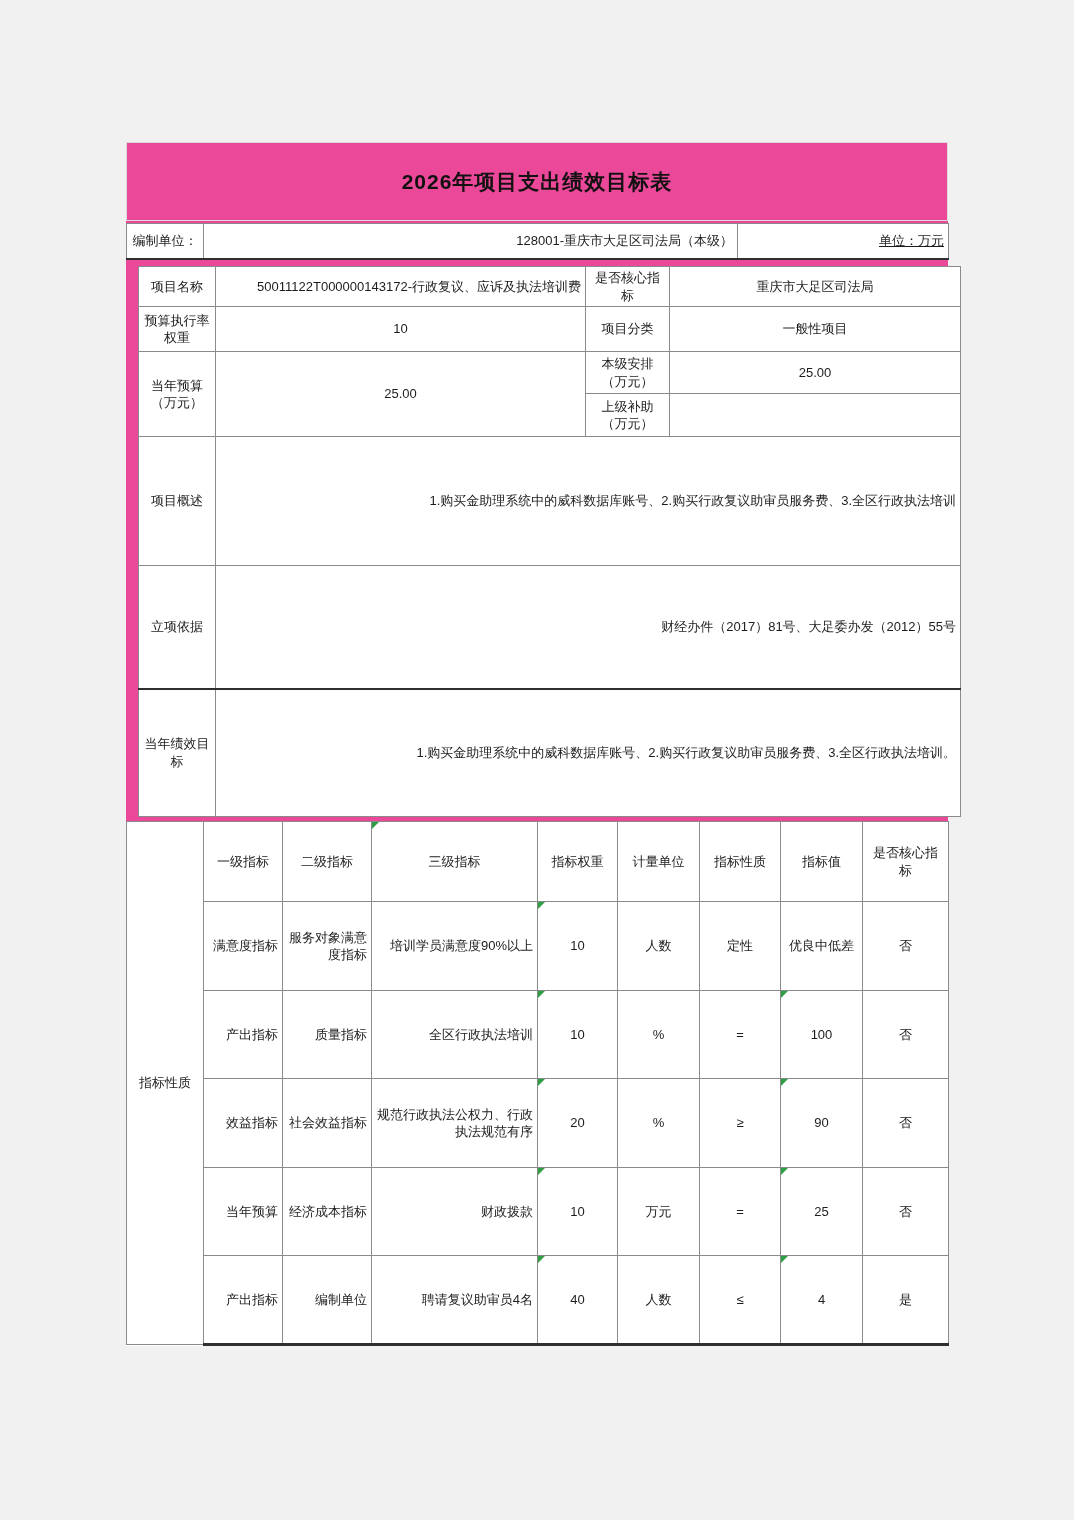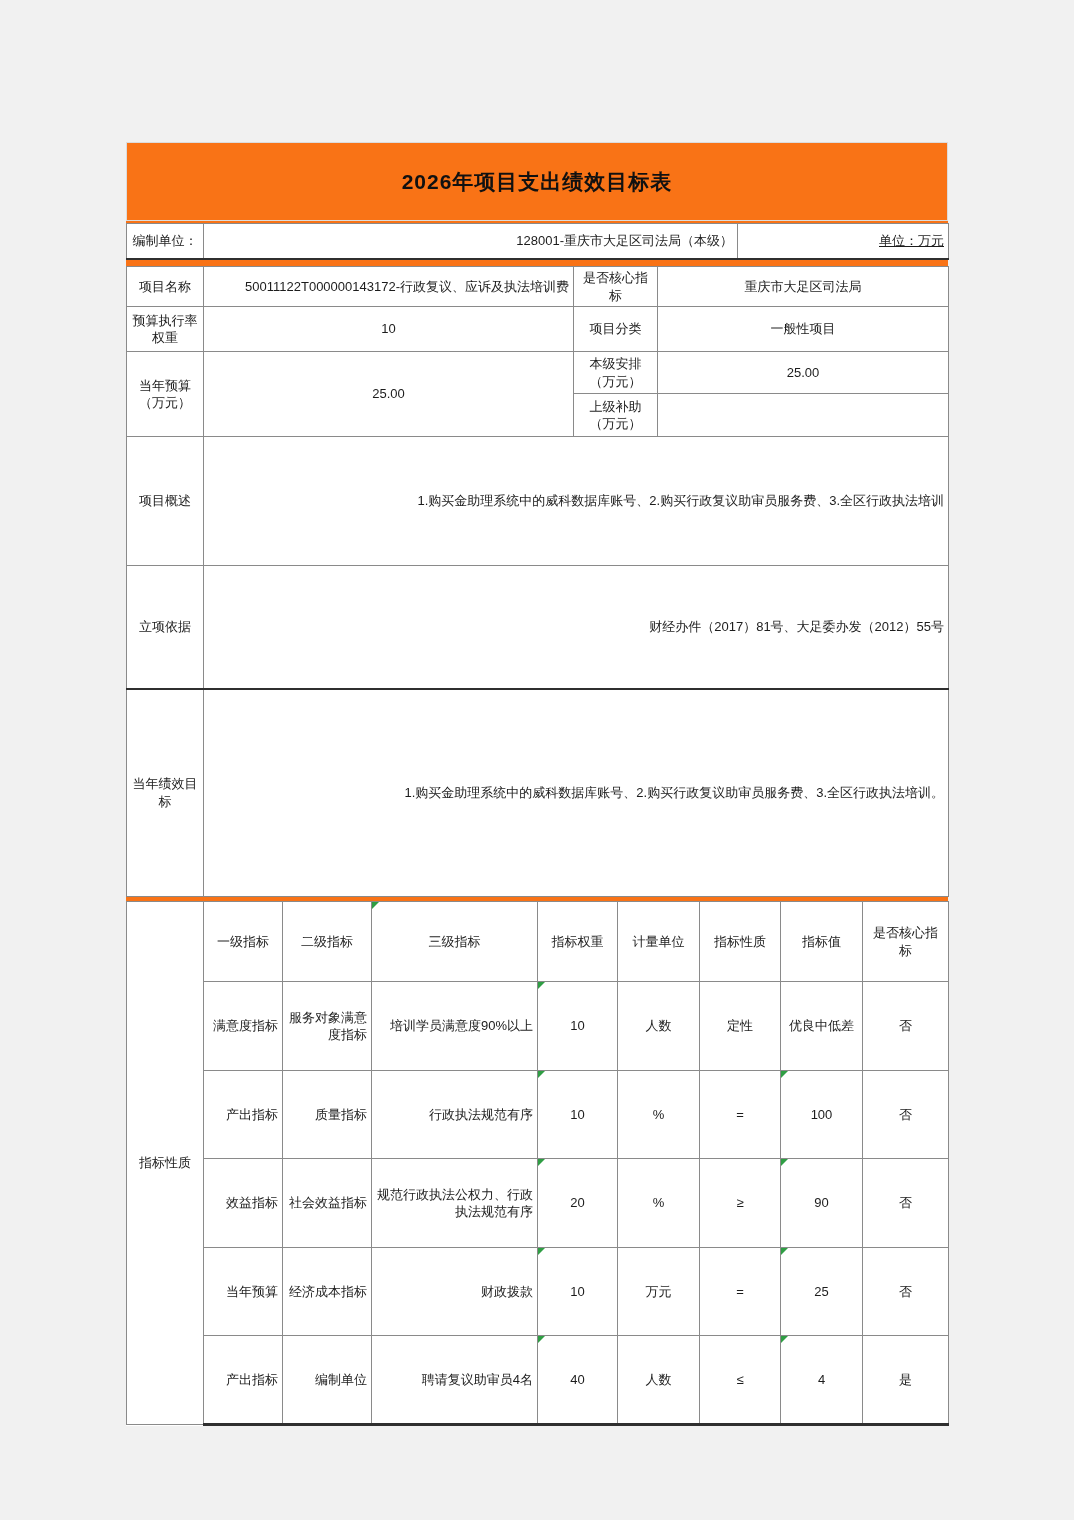--- a/index.html
+++ b/index.html
@@ -8,21 +8,21 @@
     background:#f1f1f1;
     font-family:"Liberation Sans","DejaVu Sans",sans-serif;
     color:#1c1c1c;
     -webkit-font-smoothing:antialiased;
   }
   .sheet{
     width:822px;
     margin:0 auto;
     position:relative;
     top:142px;
-    background:#f97316;
+    background:#ec4899;
   }
   .title-block{
     height:77px;
     border:1px solid #dcdcdc;
     display:flex;align-items:center;justify-content:center;
   }
   .title-block h1{
     margin:0;font-size:21px;font-weight:bold;color:#111;letter-spacing:1px;
   }
   table{border-collapse:collapse;table-layout:fixed;width:822px;background:#fff;}
@@ -34,21 +34,21 @@
     overflow:hidden;
     line-height:1.35;
   }
   .c{text-align:center;}
   .l{text-align:right;}
   .r{text-align:right;text-decoration:underline;}
   .label{text-align:center;white-space:pre-line;}
   .org-table{margin-top:2px;}
   .org-table td{height:30px;margin-left:8px;}
   .dark-b{border-bottom:2px solid #2f2f2f;}
-  .main-table{margin-top:6px;}
+  .main-table{margin-top:6px;margin-left:12px;}
   .ind-table{margin-top:4px;}
   .ind-table td{position:relative;}
   .ind-table .bot td{border-bottom:3px solid #2f2f2f;}
   .marker{
     position:absolute;top:0;left:0;width:0;height:0;
     border-top:7px solid #2f9e44;
     border-right:7px solid transparent;
   }
 </style>
 </head>
@@ -107,21 +107,21 @@
       <td class="c"></td>
     </tr>
     <tr style="height:129px">
       <td class="label">项目概述</td>
       <td class="l" colspan="3">1.购买金助理系统中的威科数据库账号、2.购买行政复议助审员服务费、3.全区行政执法培训</td>
     </tr>
     <tr style="height:123px">
       <td class="label dark-b">立项依据</td>
       <td class="l dark-b" colspan="3">财经办件（2017）81号、大足委办发（2012）55号</td>
     </tr>
-    <tr style="height:208px">
+    <tr style="height:128px">
       <td class="label">当年绩效目标</td>
       <td class="l" colspan="3">1.购买金助理系统中的威科数据库账号、2.购买行政复议助审员服务费、3.全区行政执法培训。</td>
     </tr>
   </tbody>
     </table>
 
   <table class="ind-table">
     <colgroup>
       <col style="width:77px">
         <col style="width:79px">
@@ -151,21 +151,21 @@
       <td class="l">培训学员满意度90%以上</td>
       <td class="c"><span class="marker"></span><span>10</span></td>
       <td class="c">人数</td>
       <td class="c">定性</td>
       <td class="c">优良中低差</td>
       <td class="c">否</td>
     </tr>
     <tr style="height:88px">
       <td class="l">产出指标</td>
       <td class="l">质量指标</td>
-      <td class="l">行政执法规范有序</td>
+      <td class="l">全区行政执法培训</td>
       <td class="c"><span class="marker"></span><span>10</span></td>
       <td class="c">%</td>
       <td class="c">=</td>
       <td class="c"><span class="marker"></span><span>100</span></td>
       <td class="c">否</td>
     </tr>
     <tr style="height:89px">
       <td class="l">效益指标</td>
       <td class="l">社会效益指标</td>
       <td class="l">规范行政执法公权力、行政执法规范有序</td>

